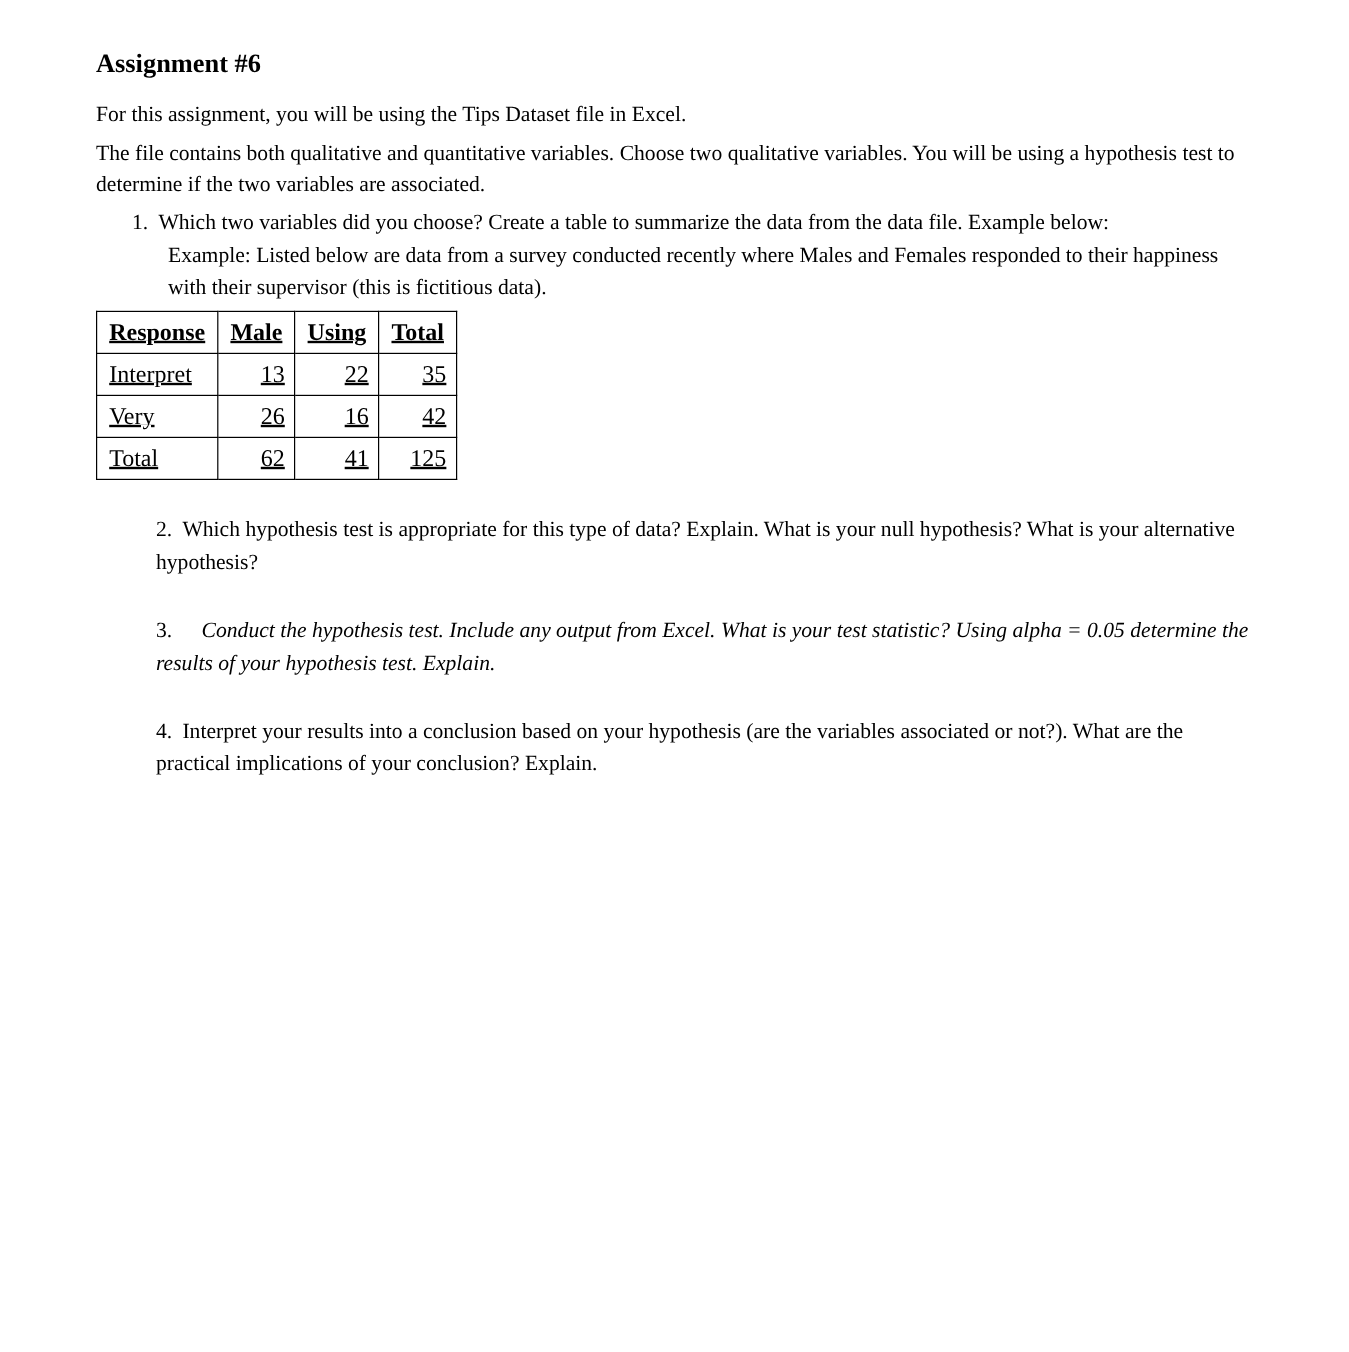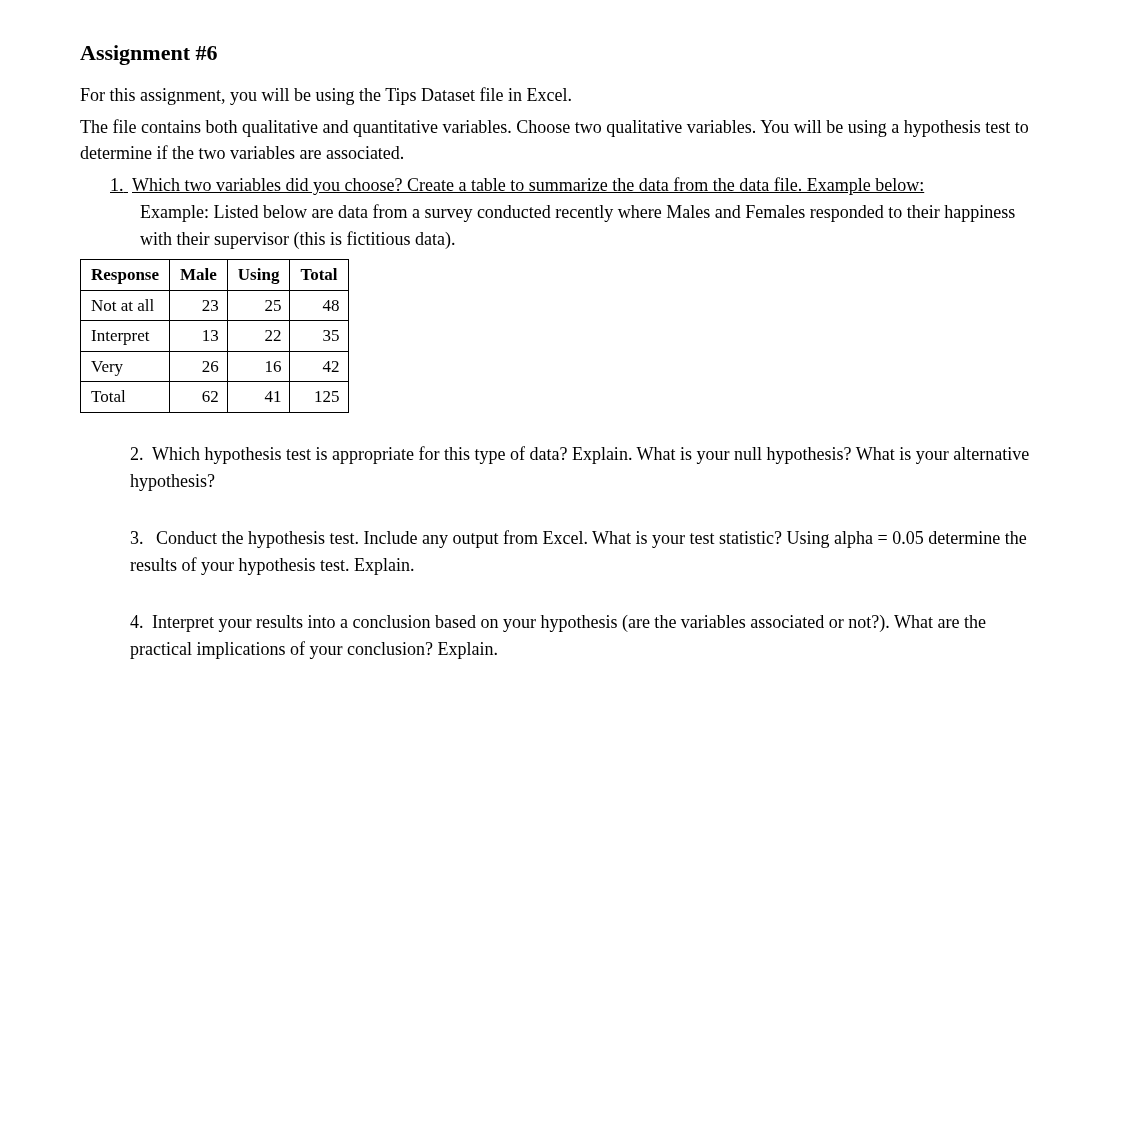--- a/index.html
+++ b/index.html
@@ -34,21 +34,22 @@
       line-height: 1.5;
     }
     .sub-text {
       margin-left: 60px;
       line-height: 1.5;
     }
     table.data-table {
       border-collapse: collapse;
       margin-top: 6px;
       margin-left: 0px;
-      font-size: 17px;
+      font-size: 20px;
+      text-decoration: underline;
     }
     table.data-table td,
     table.data-table th {
       border: 1px solid #000000;
       padding: 2px 10px;
       text-align: left;
     }
     table.data-table td.num {
       text-align: right;
       padding-right: 8px;
@@ -63,43 +64,37 @@
 <body>
 
 <h1 class="page-title">Assignment #6</h1>
 
 <p class="intro-paragraph">For this assignment, you will be using the Tips Dataset file in Excel.</p>
 <p class="intro-paragraph">The file contains both qualitative and quantitative variables. Choose two qualitative variables. You will be using a hypothesis test to determine if the two variables are associated.</p>
 
 <div class="question-list">
 
   <div class="question-item">
-    <div style="margin-left: 30px; line-height: 1.5; text-decoration: underline;">
+    <div style="margin-left: 30px; line-height: 1.5;">
       <span>1.</span>
       <span style="margin-left: 4px;">Which two variables did you choose? Create a table to summarize the data from the data file. Example below:</span>
     </div>
     <div class="sub-text">Example: Listed below are data from a survey conducted recently where Males and Females responded to their happiness with their supervisor (this is fictitious data).</div>
 
     <div style="margin-left: 0px; margin-top: 6px;">
       <table class="data-table">
         <thead>
           <tr>
             <th>Response</th>
             <th>Male</th>
             <th>Using</th>
             <th>Total</th>
           </tr>
         </thead>
         <tbody>
-          <tr>
-            <td>Not at all</td>
-            <td class="num">23</td>
-            <td class="num">25</td>
-            <td class="num">48</td>
-          </tr>
           <tr>
             <td>Interpret</td>
             <td class="num">13</td>
             <td class="num">22</td>
             <td class="num">35</td>
           </tr>
           <tr>
             <td>Very</td>
             <td class="num">26</td>
             <td class="num">16</td>
@@ -116,21 +111,21 @@
     </div>
   </div>
 
   <div class="q2">
     <span>2.</span>
     <span style="margin-left: 4px;">Which hypothesis test is appropriate for this type of data? Explain. What is your null hypothesis? What is your alternative hypothesis?</span>
   </div>
 
   <div class="q3">
     <span>3.</span>
-    <span style="margin-left: 8px;">Conduct the hypothesis test. Include any output from Excel. What is your test statistic? Using alpha = 0.05 determine the results of your hypothesis test. Explain.</span>
+    <span style="margin-left: 20px; font-style: italic;">Conduct the hypothesis test. Include any output from Excel. What is your test statistic? Using alpha = 0.05 determine the results of your hypothesis test. Explain.</span>
   </div>
 
   <div class="q4">
     <span>4.</span>
     <span style="margin-left: 4px;">Interpret your results into a conclusion based on your hypothesis (are the variables associated or not?). What are the practical implications of your conclusion? Explain.</span>
   </div>
 
 </div>
 
 </body></html>

